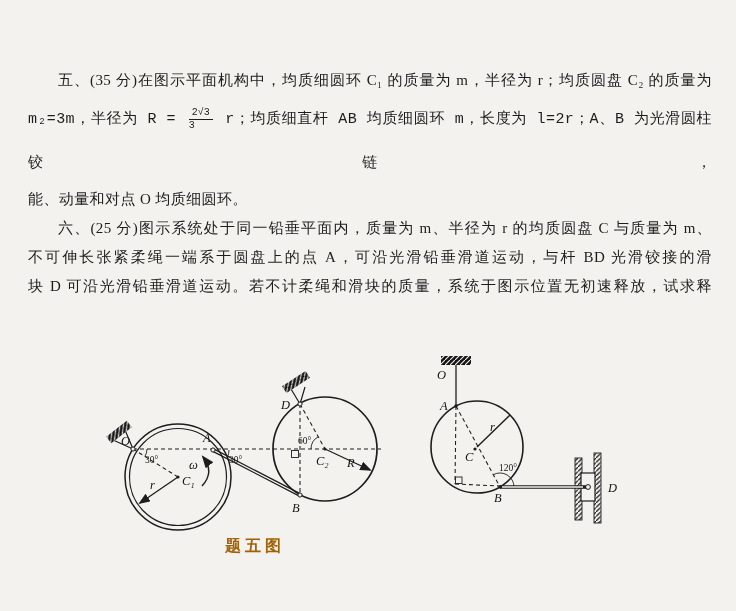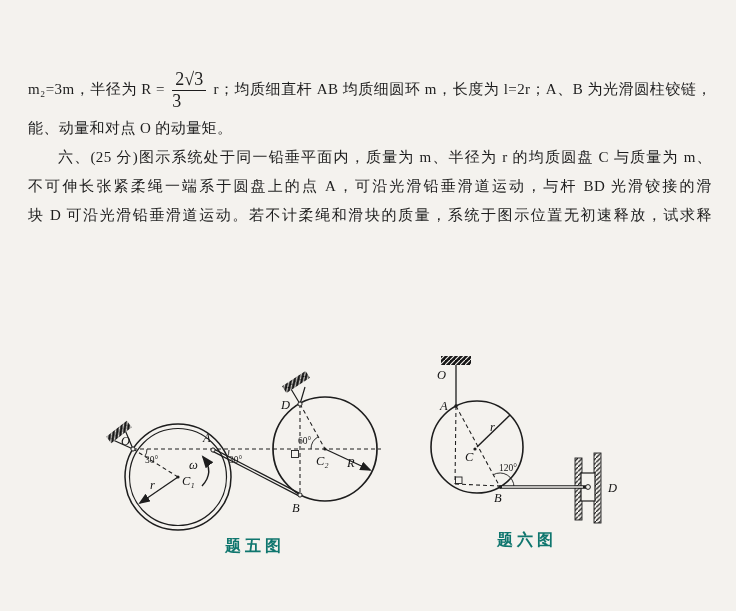--- a/index.html
+++ b/index.html
@@ -18,38 +18,38 @@
   .tline{
     font-size:15px;
     line-height:29px;
     letter-spacing:0.4px;
     text-align:justify;
     text-align-last:justify;
     white-space:normal;
   }
   .tline.ind{text-indent:30px;}
   .tline.noj{text-align-last:left;}
-  .tline.tall{line-height:42px;}
+  .tline.tall{line-height:42px;font-family:Liberation Mono, monospace;}
   .frac{
     display:inline-block;
     vertical-align:middle;
     text-align:center;
-    font-size:18px;
+    font-size:10px;
     line-height:1.15;
-    margin:3px 3px;
+    margin:12px 3px;
     letter-spacing:0;
   }
   .frac .num{display:block;border-bottom:1.3px solid #1d1d1d;padding:0 3px;}
   .frac .den{display:block;}
   .figcaption{
     position:absolute;
     font-size:16px;
     font-weight:bold;
     letter-spacing:4px;
-    color:#0f766e;
+    color:#a16207;
     width:110px;
     text-align:center;
   }
   .cap5{left:200px;top:536px;}
   .cap6{left:472px;top:530px;}
   svg{position:absolute;overflow:visible;}
   .fig5{left:95px;top:368px;}
   .fig6{left:425px;top:350px;}
   svg text{
     font-family:"Liberation Serif", serif;
@@ -59,26 +59,27 @@
   }
   svg text.ang{font-style:normal;font-size:9.5px;}
   svg text.sub{font-size:12.5px;}
 </style>
 </head>
 <body>
 
 <div class="page">
 
   <div class="textblock">
+    <div class="tline ind">五、(35 分)在图示平面机构中，均质细圆环 C₁ 的质量为 m，半径为 r；均质圆盘 C₂ 的质量为</div>
     <div class="tline tall">
       <span>m₂=3m，半径为 R =</span>
       <span class="frac"><span class="num">2√3</span><span class="den">3</span></span>
       <span>r；均质细直杆 AB 均质细圆环 m，长度为 l=2r；A、B 为光滑圆柱铰链，</span>
     </div>
-    <div class="tline noj">能、动量和对点 O 的动量矩。</div>
+    <div class="tline noj">能、动量和对点 O 均质细圆环。</div>
     <div class="tline ind">六、(25 分)图示系统处于同一铅垂平面内，质量为 m、半径为 r 的均质圆盘 C 与质量为 m、</div>
     <div class="tline">不可伸长张紧柔绳一端系于圆盘上的点 A，可沿光滑铅垂滑道运动，与杆 BD 光滑铰接的滑</div>
     <div class="tline">块 D 可沿光滑铅垂滑道运动。若不计柔绳和滑块的质量，系统于图示位置无初速释放，试求释</div>
   </div>
 
   <svg class="fig5" width="300" height="195" viewBox="0 0 300 195">
     <defs>
       <marker id="ar5" markerWidth="9" markerHeight="7" refX="7.5" refY="3.5" orient="auto">
         <path d="M0,0 L9,3.5 L0,7 Z" fill="#1d1d1d"></path>
       </marker>
@@ -210,15 +211,14 @@
     <text x="12" y="29">O</text>
     <text x="15" y="60">A</text>
     <text x="69" y="152">B</text>
     <text x="40" y="111">C</text>
     <text x="183" y="142">D</text>
     <text x="65" y="81">r</text>
     <text class="ang" x="74" y="121">120°</text>
   </svg>
 
   <div class="figcaption cap5">题五图</div>
-  <div class="figcaption cap6">题六图</div>
 
 </div>
 
 </body></html>

